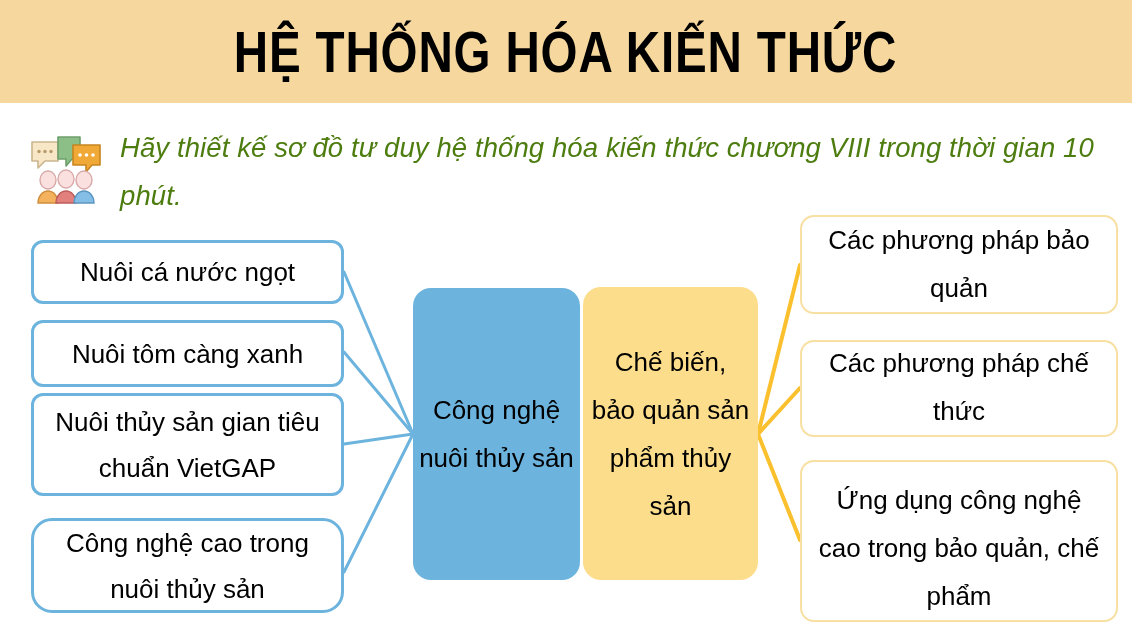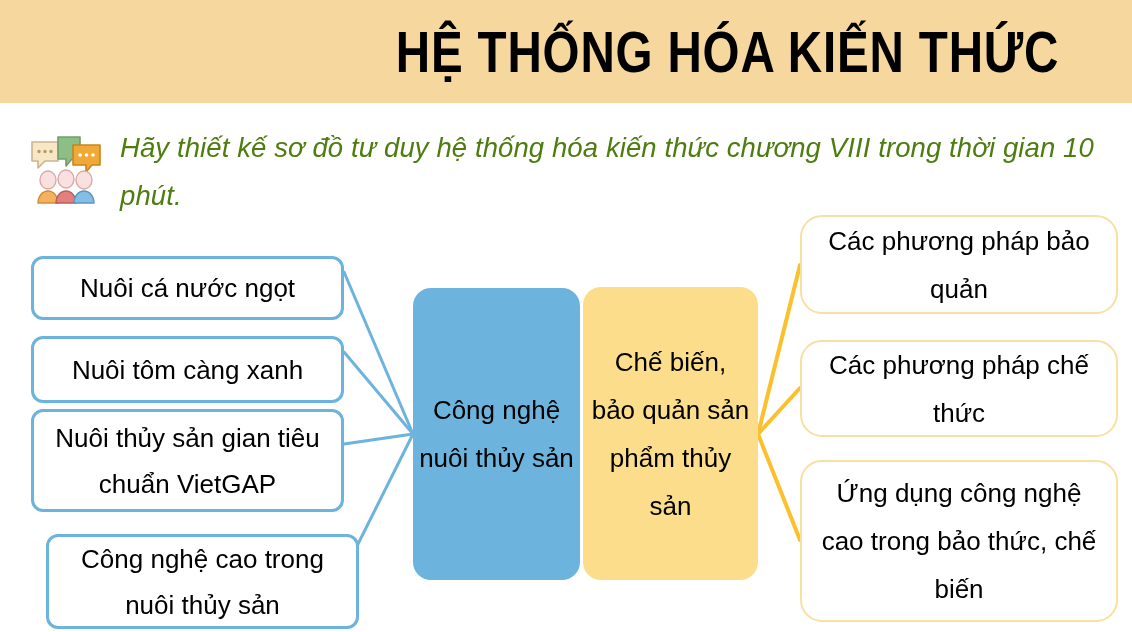--- a/index.html
+++ b/index.html
@@ -21,21 +21,21 @@
   
   .header-band {
     position: absolute;
     left: 0;
     top: 0;
     width: 1132px;
     height: 103px;
     background: #f6d79e;
     display: flex;
     align-items: center;
-    justify-content: flex-end;
+    justify-content: center;
   }
   .header-title {
     font-family: "Liberation Sans", sans-serif;
     font-weight: bold;
     font-size: 58px;
     letter-spacing: 1px;
     color: #000000;
     transform: scaleX(0.82);
     white-space: nowrap;
     line-height: 1;
@@ -90,29 +90,29 @@
     font-family: "Liberation Sans", sans-serif;
     color: #000000;
   }
   .node-left {
     background: #ffffff;
     border: 3px solid #6cb3dd;
     border-radius: 12px;
     font-size: 26px;
     line-height: 46px;
     padding: 0 10px;
-    margin-top: 16px;
   }
   .node-right {
     background: #ffffff;
     border: 2.5px solid #f8dfa2;
-    border-radius: 22px;
+    border-radius: 14px;
     font-size: 26px;
     line-height: 48px;
     padding: 0 12px;
+    align-items: flex-end;
   }
   .node-center-blue {
     background: #6cb3dd;
     border-radius: 18px;
     font-size: 26px;
     line-height: 48px;
     padding: 0 0;
   }
   .node-center-yellow {
     background: #fbdd8c;
@@ -178,37 +178,37 @@
   </div>
 
   <div class="node node-left" style="left:31px; top:320px; width:313px; height:67px;">
     <span class="node-text">Nuôi tôm càng xanh</span>
   </div>
 
   <div class="node node-left" style="left:31px; top:393px; width:313px; height:103px;">
     <span class="node-text">Nuôi thủy sản gian tiêu chuẩn VietGAP</span>
   </div>
 
-  <div class="node node-left" style="left:46px; top:518px; width:313px; height:95px;">
+  <div class="node node-left" style="left:31px; top:518px; width:313px; height:95px;border-radius:21px;">
     <span class="node-text">Công nghệ cao trong nuôi thủy sản</span>
   </div>
 
   <div class="node node-center-blue" style="left:413px; top:288px; width:167px; height:292px;">
     <span class="node-text">Công nghệ nuôi thủy sản</span>
   </div>
 
   <div class="node node-center-yellow" style="left:583px; top:287px; width:175px; height:293px;">
     <span class="node-text">Chế biến, bảo quản sản phẩm thủy sản</span>
   </div>
 
   <div class="node node-right" style="left:800px; top:215px; width:318px; height:99px;">
     <span class="node-text">Các phương pháp bảo quản</span>
   </div>
 
   <div class="node node-right" style="left:800px; top:340px; width:318px; height:97px;">
     <span class="node-text">Các phương pháp chế thức</span>
   </div>
 
   <div class="node node-right" style="left:800px; top:460px; width:318px; height:162px;">
-    <span class="node-text">Ứng dụng công nghệ cao trong bảo thức, chế biến</span>
+    <span class="node-text">Ứng dụng công nghệ cao trong bảo quản, chế phẩm</span>
   </div>
 
 </div>
 
 </body></html>

